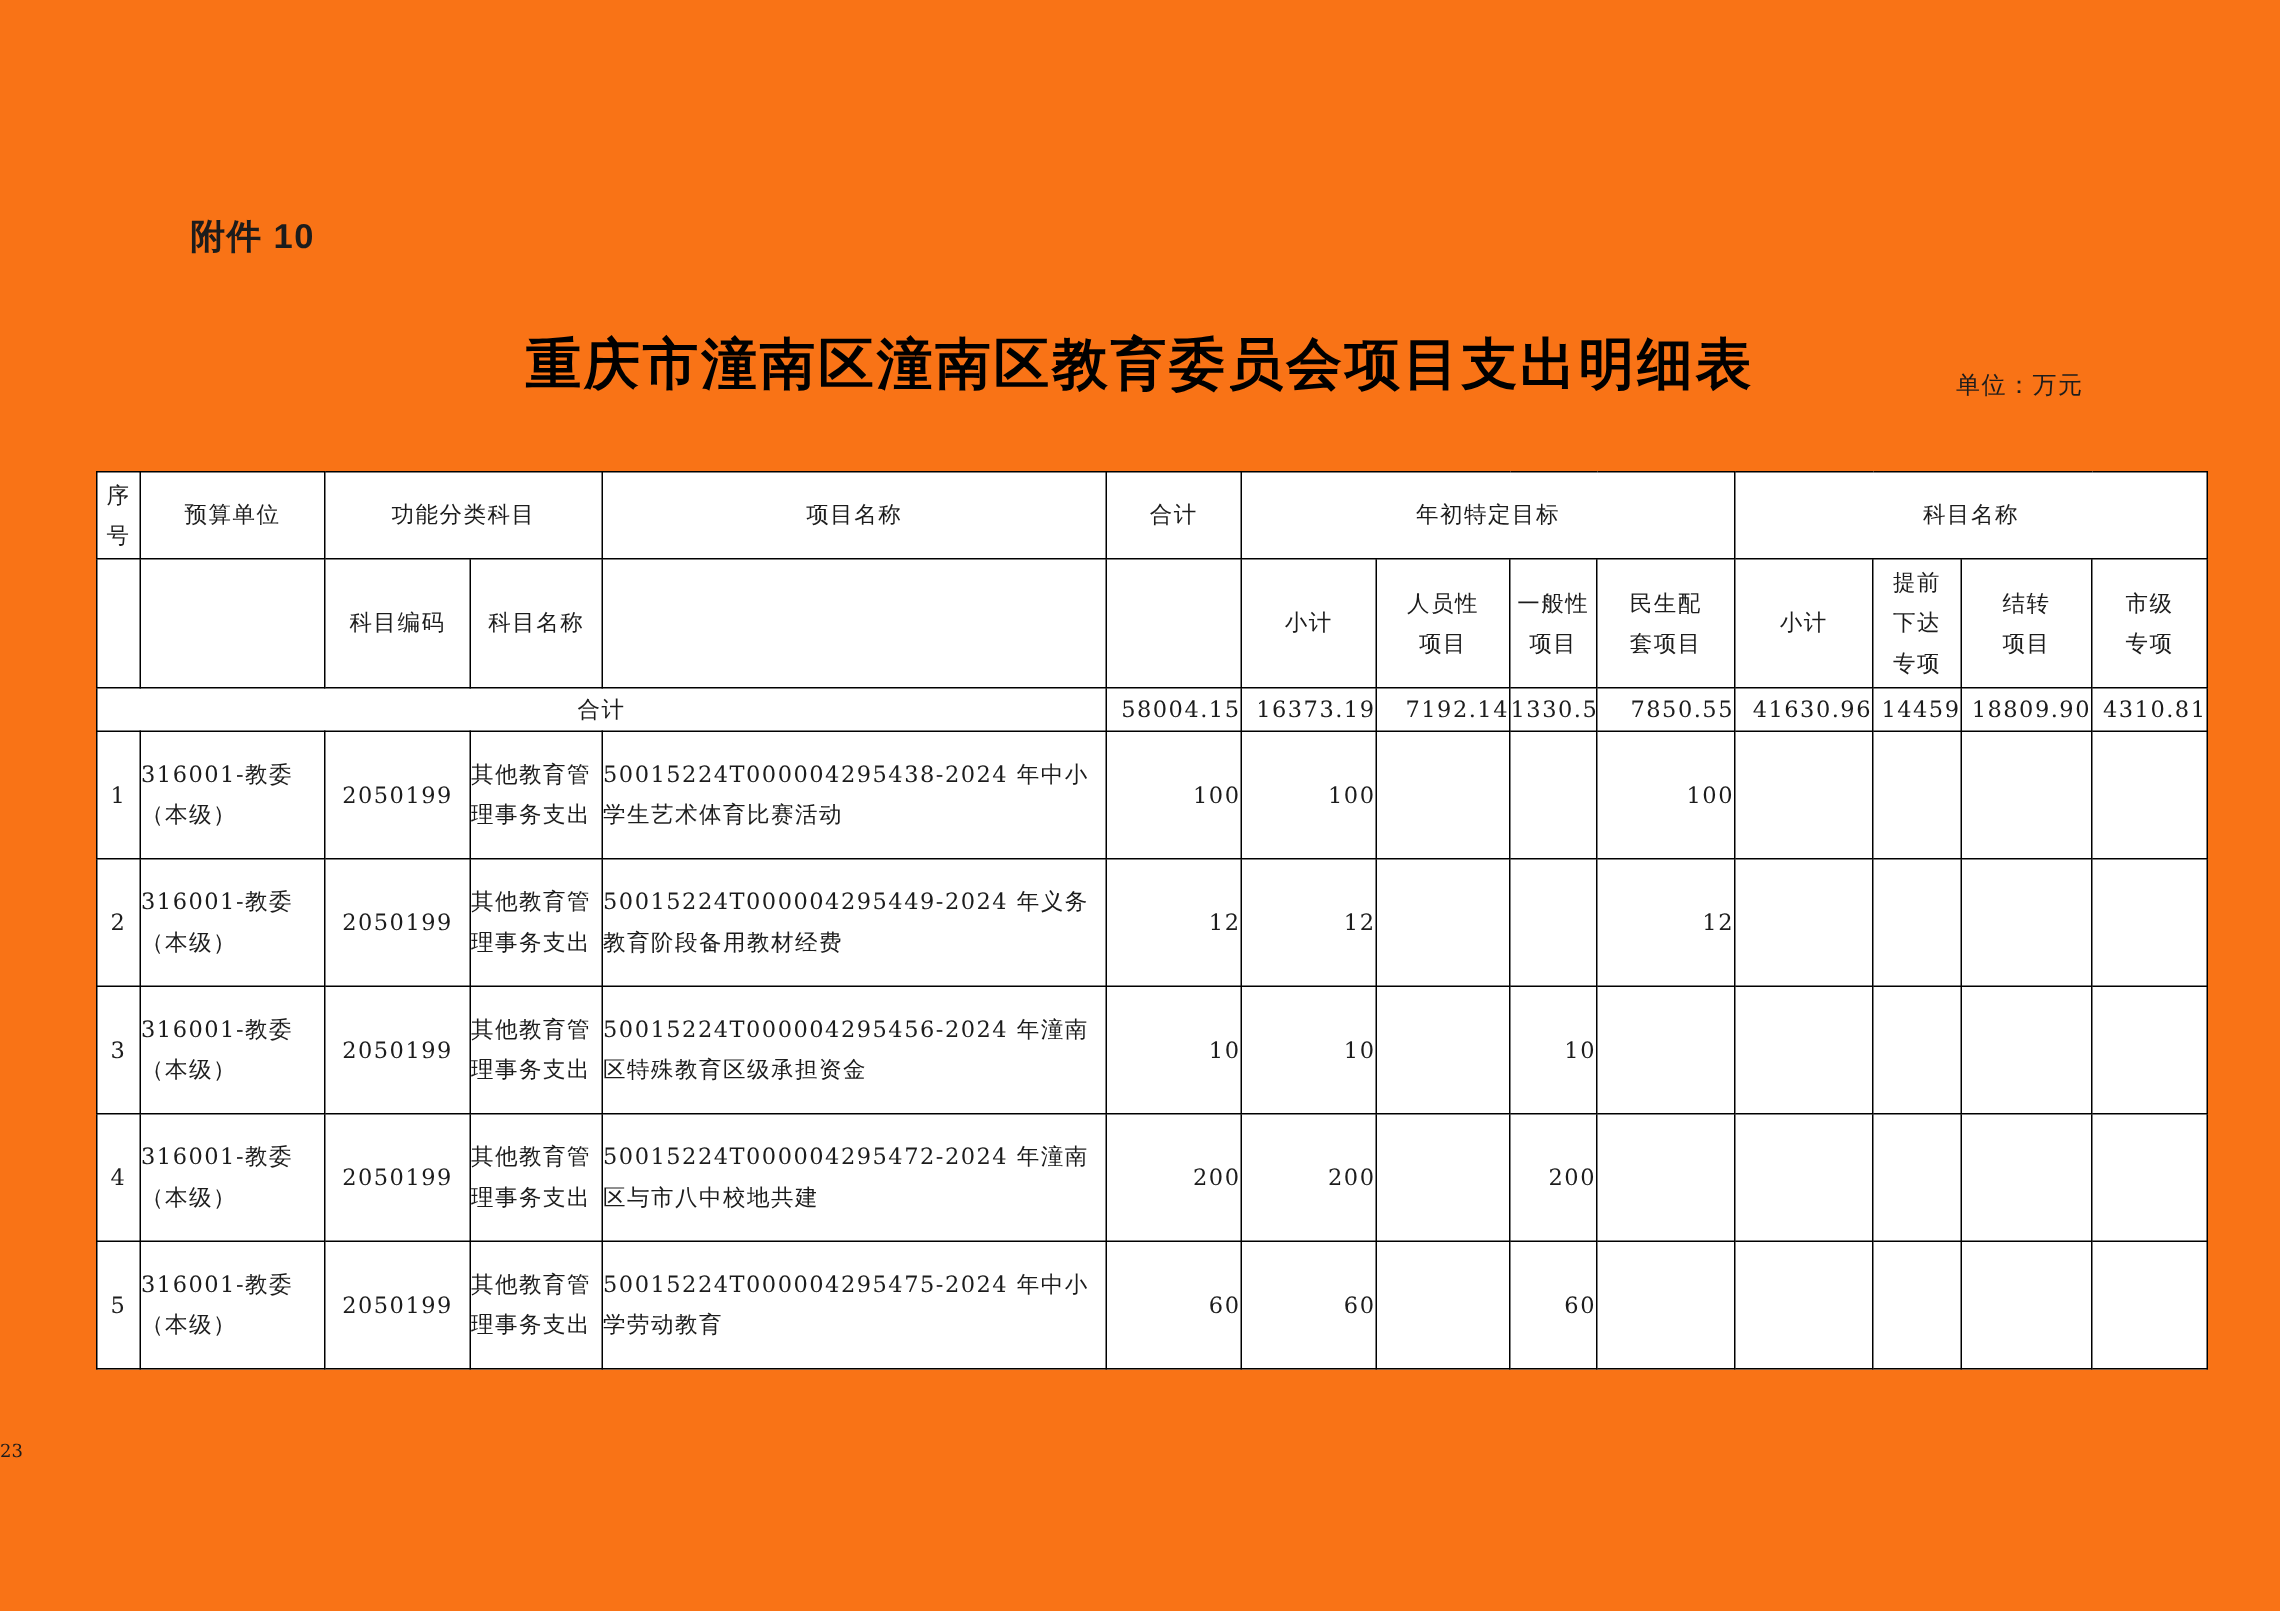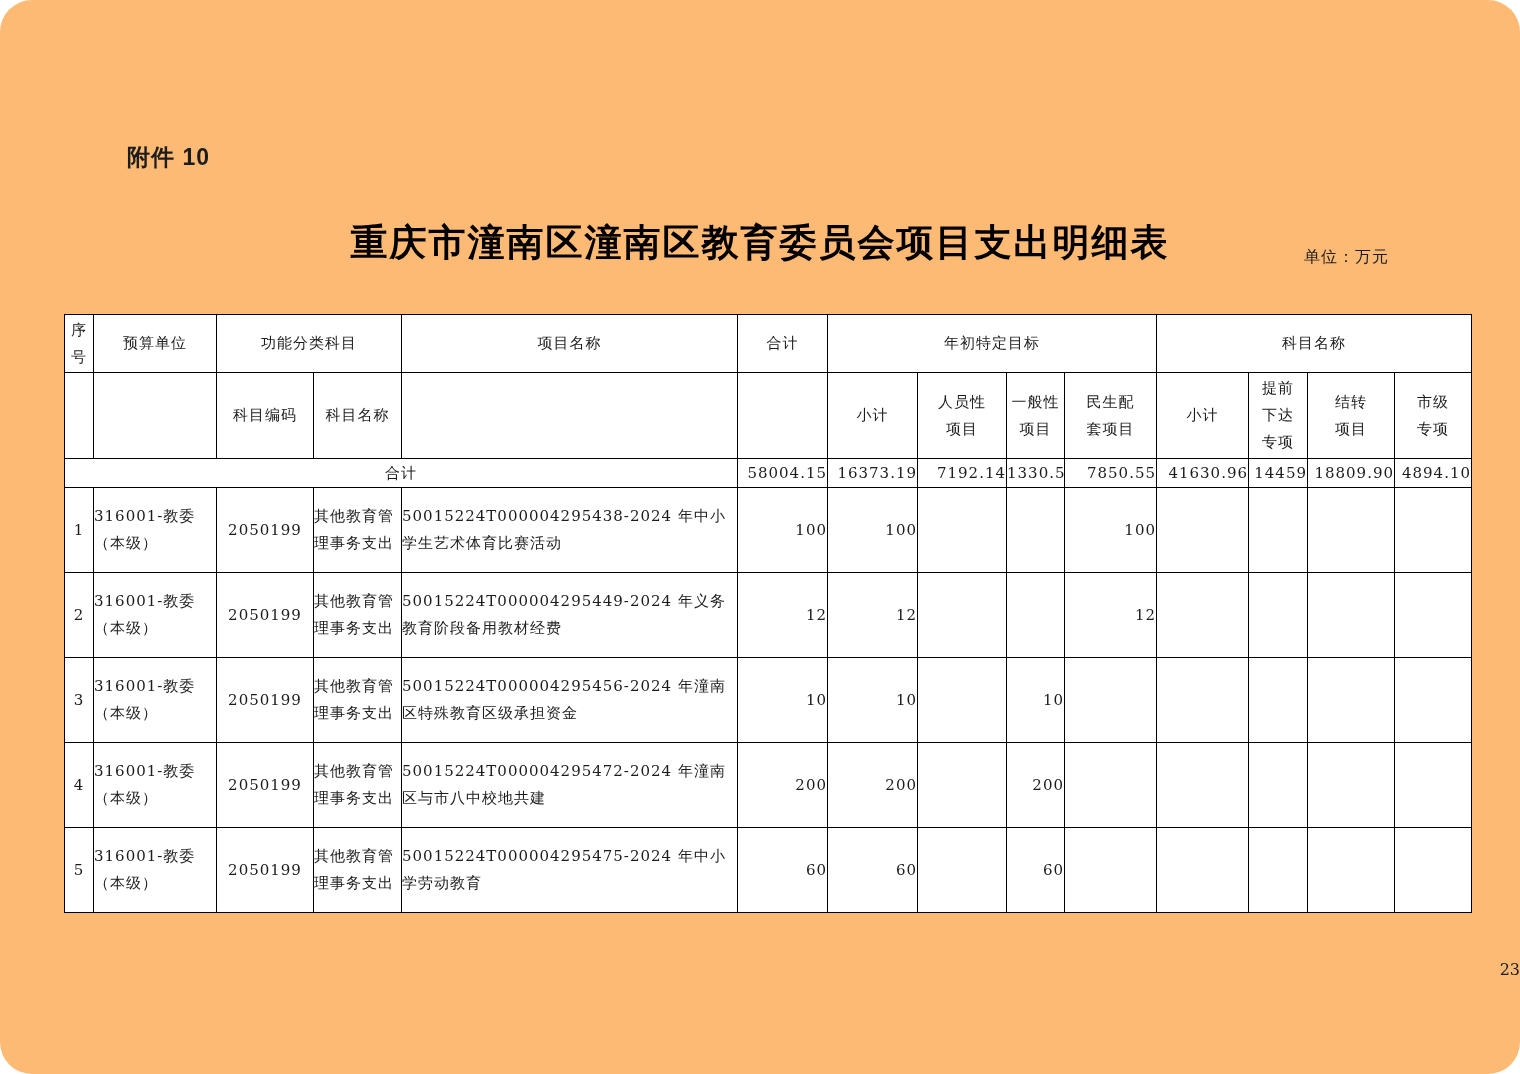--- a/index.html
+++ b/index.html
@@ -1,25 +1,24 @@
 <!DOCTYPE html>
 <html><head>
 <meta charset="utf-8">
 <style>
   * { margin: 0; padding: 0; box-sizing: border-box; }
   html, body { background: #ffffff; }
   .page {
     position: relative;
     width: 1520px;
     height: 1074px;
-    background: #fdba74;
+    background: #f97316;
     font-family: "DejaVu Serif", "Liberation Serif", serif;
     color: #1c1c1c;
     overflow: hidden;
-    border-radius: 32px;
   }
   .attachment {
     position: absolute;
     left: 127px;
     top: 142px;
     font-family: "Liberation Sans", "DejaVu Sans", sans-serif;
     font-weight: bold;
     font-size: 23px;
     letter-spacing: 1px;
   }
@@ -69,22 +68,22 @@
   .num  { text-align: right; padding-right: 5px; }
   .bunit{ text-align: left; line-height: 29px; padding: 0 12px; }
   .code { text-align: center; }
   .subj { text-align: left; padding: 0 6px 0 9px; line-height: 29px; }
   .pname{ text-align: left; padding: 2px 8px 2px 9px; line-height: 28px; letter-spacing: 0.5px; }
   .page-number {
     position: absolute;
     left: 0;
     top: 960px;
     width: 100%;
-    text-align: right;
-    font-size: 16px;
+    text-align: left;
+    font-size: 12px;
   }
 </style>
 </head>
 <body>
 
 <div class="page">
 
   <div class="attachment">附件 10</div>
   <div class="title">重庆市潼南区潼南区教育委员会项目支出明细表</div>
   <div class="unit-note">单位：万元</div>
@@ -143,21 +142,21 @@
       <tr class="sum">
         <td colspan="5" class="c">合计</td>
         <td class="num">58004.15</td>
         <td class="num">16373.19</td>
         <td class="num">7192.14</td>
         <td class="num">1330.5</td>
         <td class="num">7850.55</td>
         <td class="num">41630.96</td>
         <td class="num">14459</td>
         <td class="num">18809.90</td>
-        <td class="num">4894.10</td>
+        <td class="num">4310.81</td>
       </tr>
 
       <tr class="row">
         <td class="c">1</td>
         <td class="bunit">316001-教委（本级）</td>
         <td class="code">2050199</td>
         <td class="subj">其他教育管理事务支出</td>
         <td class="pname">50015224T000004295438-2024 年中小学生艺术体育比赛活动</td>
         <td class="num">100</td>
         <td class="num">100</td>

